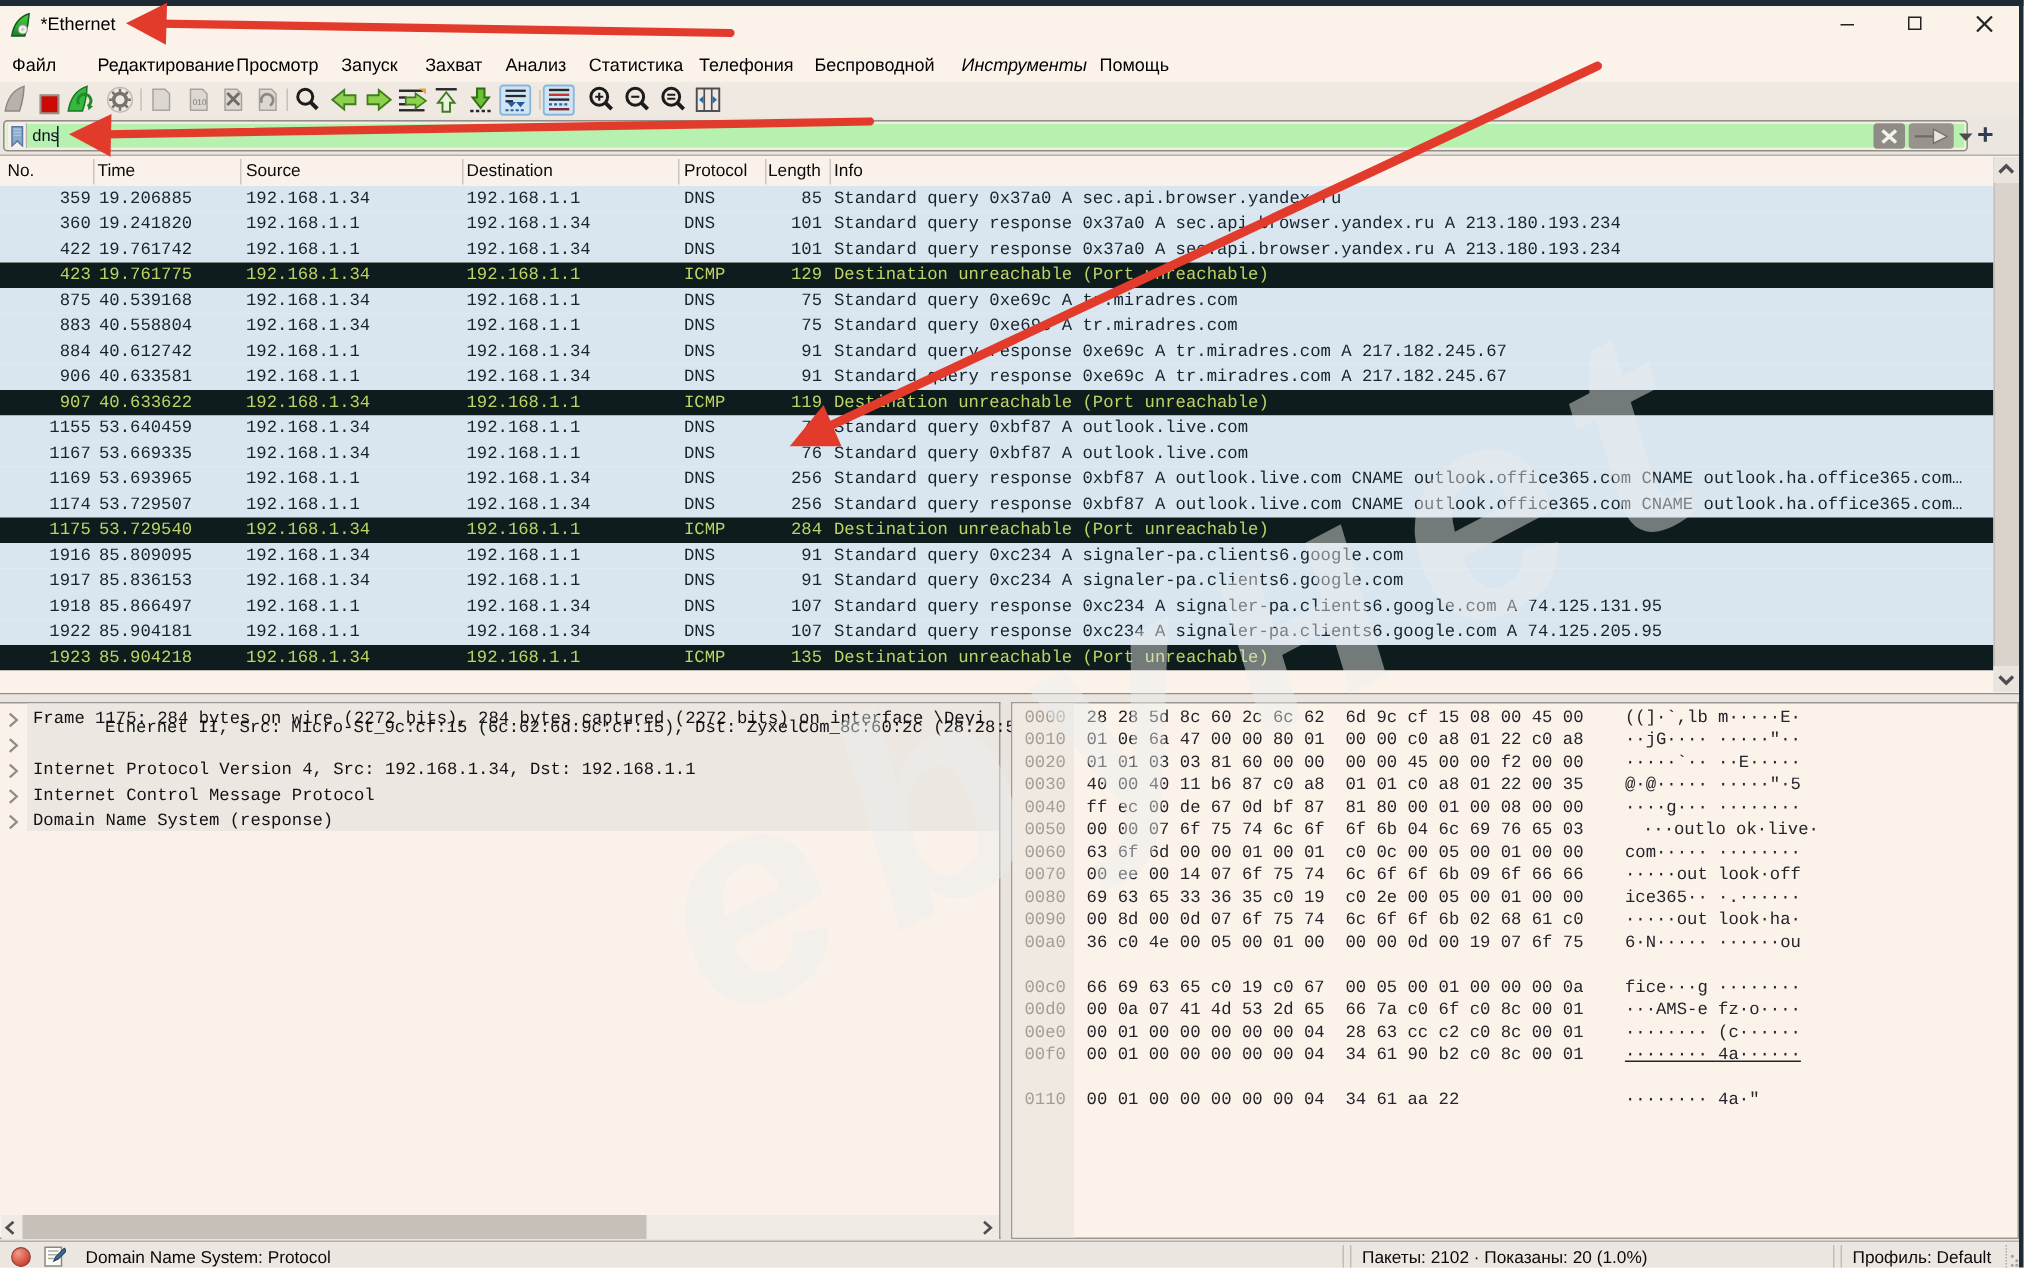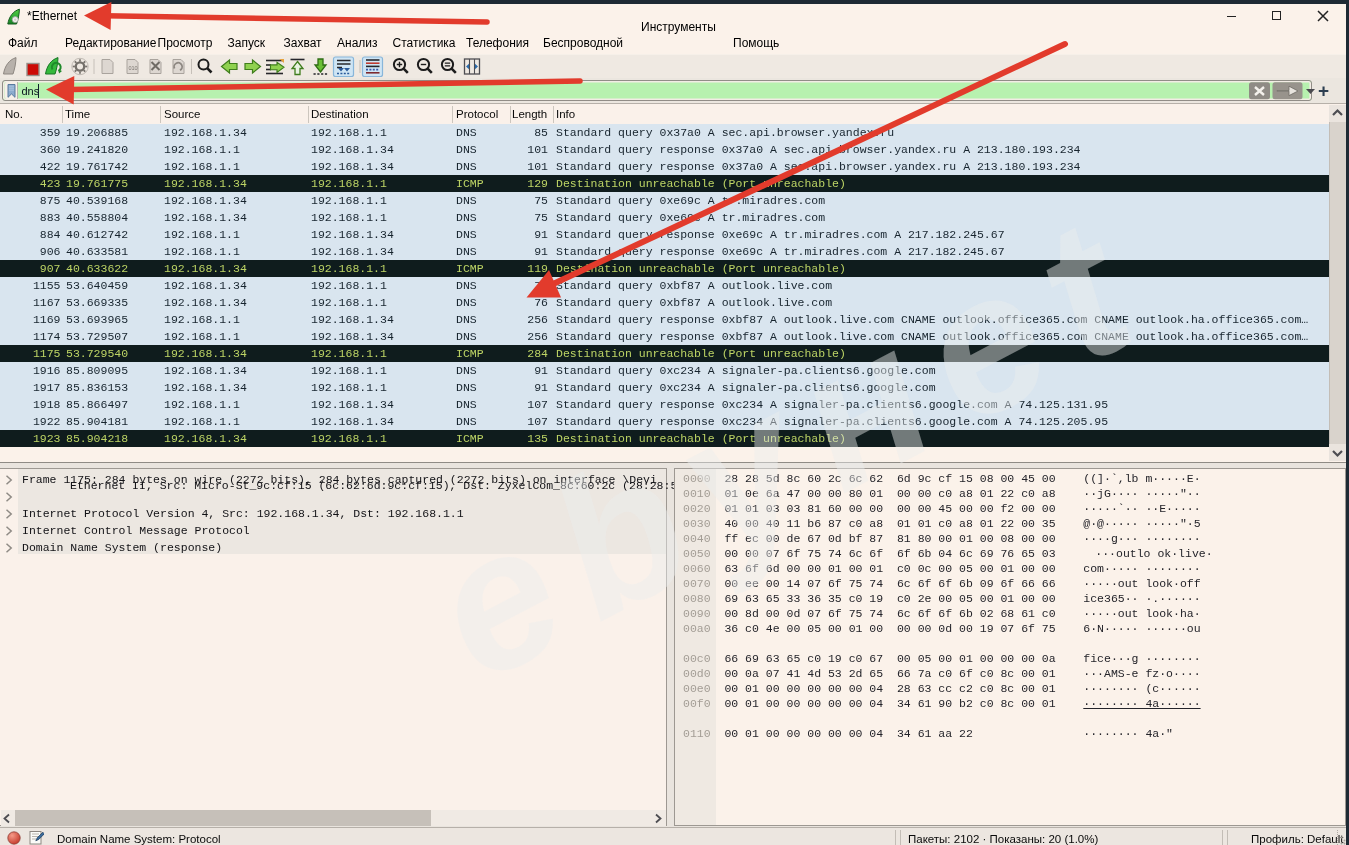--- a/index.html
+++ b/index.html
@@ -32,21 +32,21 @@
 <div class="abs" style="left:0;top:30px;width:1346px;height:24px;background:#fbf2ea;"></div>
 <div class="abs" style="left:8px;top:36px;font-size:12px;color:#000;">Файл</div>
 <div class="abs" style="left:65px;top:36px;font-size:12px;color:#000;">Редактирование</div>
 <div class="abs" style="left:157.5px;top:36px;font-size:12px;color:#000;">Просмотр</div>
 <div class="abs" style="left:227.5px;top:36px;font-size:12px;color:#000;">Запуск</div>
 <div class="abs" style="left:283.5px;top:36px;font-size:12px;color:#000;">Захват</div>
 <div class="abs" style="left:337px;top:36px;font-size:12px;color:#000;">Анализ</div>
 <div class="abs" style="left:392.5px;top:36px;font-size:12px;color:#000;">Статистика</div>
 <div class="abs" style="left:466px;top:36px;font-size:12px;color:#000;">Телефония</div>
 <div class="abs" style="left:543px;top:36px;font-size:12px;color:#000;">Беспроводной</div>
-<div class="abs" style="left:641px;top:20px;font-size:12px;color:#000;">Инструменты</div>
+<div class="abs" style="left:641px;top:36px;font-size:12px;color:#000;font-style:italic;">Инструменты</div>
 <div class="abs" style="left:733px;top:36px;font-size:12px;color:#000;">Помощь</div>
 <div class="abs" style="left:0;top:54px;width:1346px;height:24px;background:#efe9e2;border-top:1px solid #f6f0e9;"></div>
 <svg class="abs" style="left:0;top:54px;" width="500" height="24" viewBox="0 0 500 24">
 <g>
 <path d="M3.5,20 L13,20 C14.8,14.7 15.8,9.5 16,3.6 C9,5.8 4.8,12 3.5,20 Z" fill="#b7b1ab" stroke="#8d8781" stroke-width="1"></path>
 <rect x="27" y="9.5" width="12" height="12" fill="#cc0a05" stroke="#978f89" stroke-width="1.4"></rect>
 <path d="M45.5,20 L55,20 C56.8,14.7 57.8,9.5 58,3.6 C51,5.8 46.8,12 45.5,20 Z" fill="#34b93c" stroke="#187325" stroke-width="1"></path>
 <path d="M52.5,15.5 a4.4,4.4 0 1 1 6,1.5" fill="none" stroke="#1f8a2a" stroke-width="2"></path>
 <path d="M59,19.5 l3,-2.6 -3.6,-1.4 z" fill="#1f8a2a"></path>
 <circle cx="80" cy="12.5" r="8.2" fill="none" stroke="#c0bab3" stroke-width="1"></circle>
@@ -252,21 +252,21 @@
 <rect x="1" y="1.5" width="11" height="12.5" fill="#fbfbf8" stroke="#8d8781" stroke-width="1"></rect>
 <path d="M3,4 h7 M3,6.5 h7 M3,9 h4" stroke="#b0aaa4" stroke-width="0.9"></path>
 <path d="M13.8,2.2 L8.2,7.8 l-1.4,3 3,-1.4 5.6,-5.6 z" fill="#3a6a9a" stroke="#1e3c5c" stroke-width="0.7"></path>
     </svg>
 <div class="abs" style="left:57px;top:832.5px;font-size:11.5px;color:#0a0a0a;">Domain Name System: Protocol</div>
 <div class="abs" style="left:895px;top:830px;width:1px;height:15px;background:#c3bdb6;"></div>
 <div class="abs" style="left:900px;top:830px;width:1px;height:15px;background:#c3bdb6;"></div>
 <div class="abs" style="left:908px;top:832.5px;font-size:11.5px;color:#0a0a0a;">Пакеты: 2102 · Показаны: 20 (1.0%)</div>
 <div class="abs" style="left:1222px;top:830px;width:1px;height:15px;background:#c3bdb6;"></div>
 <div class="abs" style="left:1227px;top:830px;width:1px;height:15px;background:#c3bdb6;"></div>
-<div class="abs" style="left:1235px;top:832.5px;font-size:11.5px;color:#0a0a0a;margin-left:16px;">Профиль: Default</div>
+<div class="abs" style="left:1235px;top:832.5px;font-size:11.5px;color:#0a0a0a;">Профиль: Default</div>
 <div class="abs" style="left:1337px;top:830px;width:1px;height:15px;border-left:1px dotted #b0aaa4;"></div>
 <svg class="abs" style="left:1340px;top:836px;" width="6" height="9" viewBox="0 0 6 9">
       <g fill="#a9a39d">
         <circle cx="1.5" cy="1.5" r="1"></circle>
         <circle cx="4.5" cy="4.5" r="1"></circle>
         <circle cx="1.5" cy="7.5" r="1"></circle>
         <circle cx="4.5" cy="7.5" r="1"></circle>
       </g>
     </svg>
 <div class="abs" style="left:260px;top:345px;width:1060px;height:200px;line-height:200px;text-align:center;transform:rotate(-27.8deg);transform-origin:center;font-size:195px;font-weight:bold;font-style:italic;letter-spacing:24px;white-space:nowrap;color:rgba(235,238,238,0.45);">ebyнet</div>

